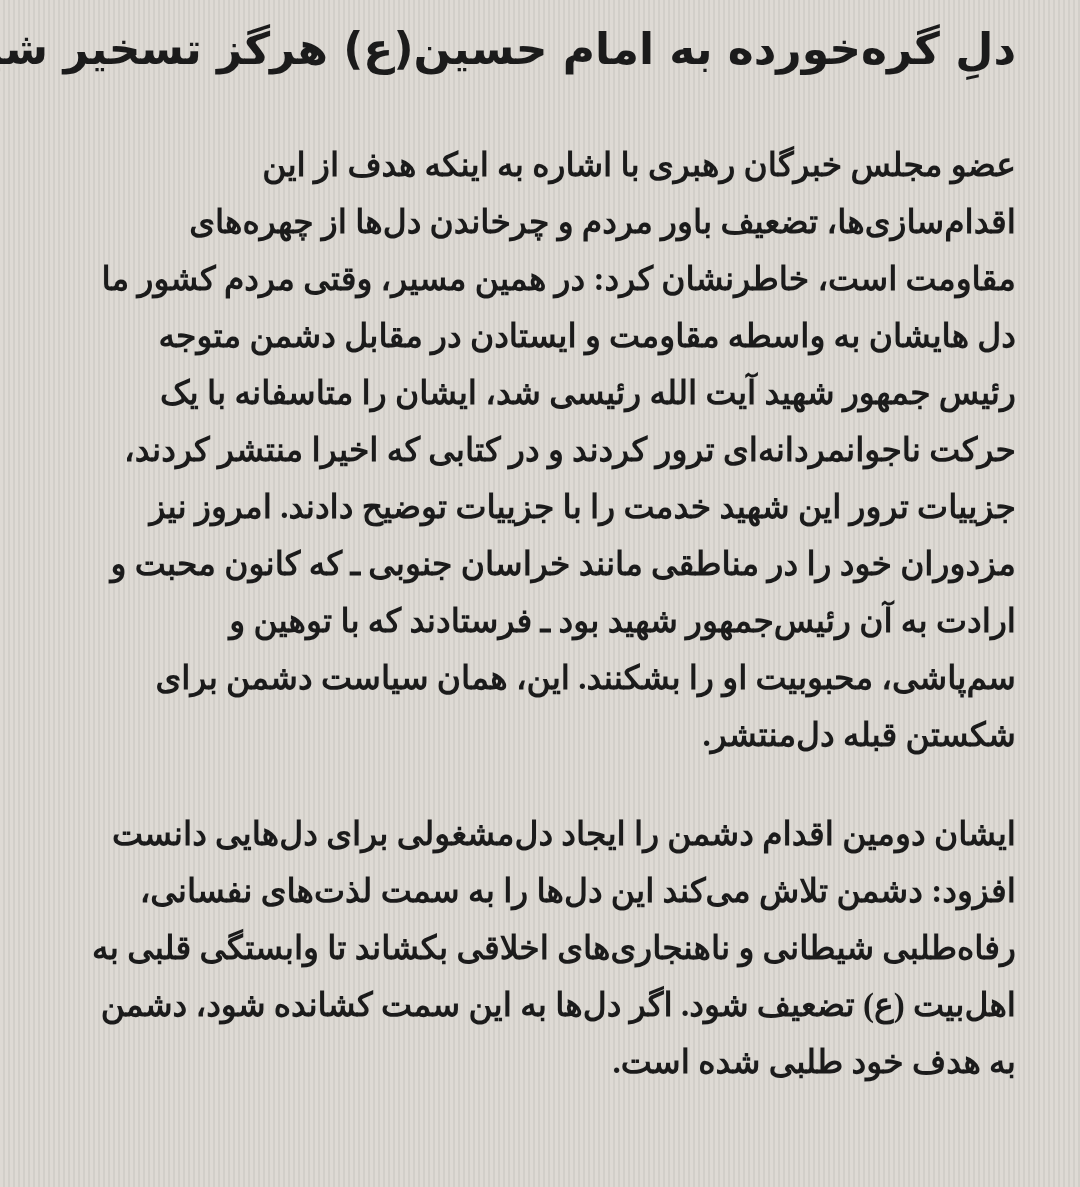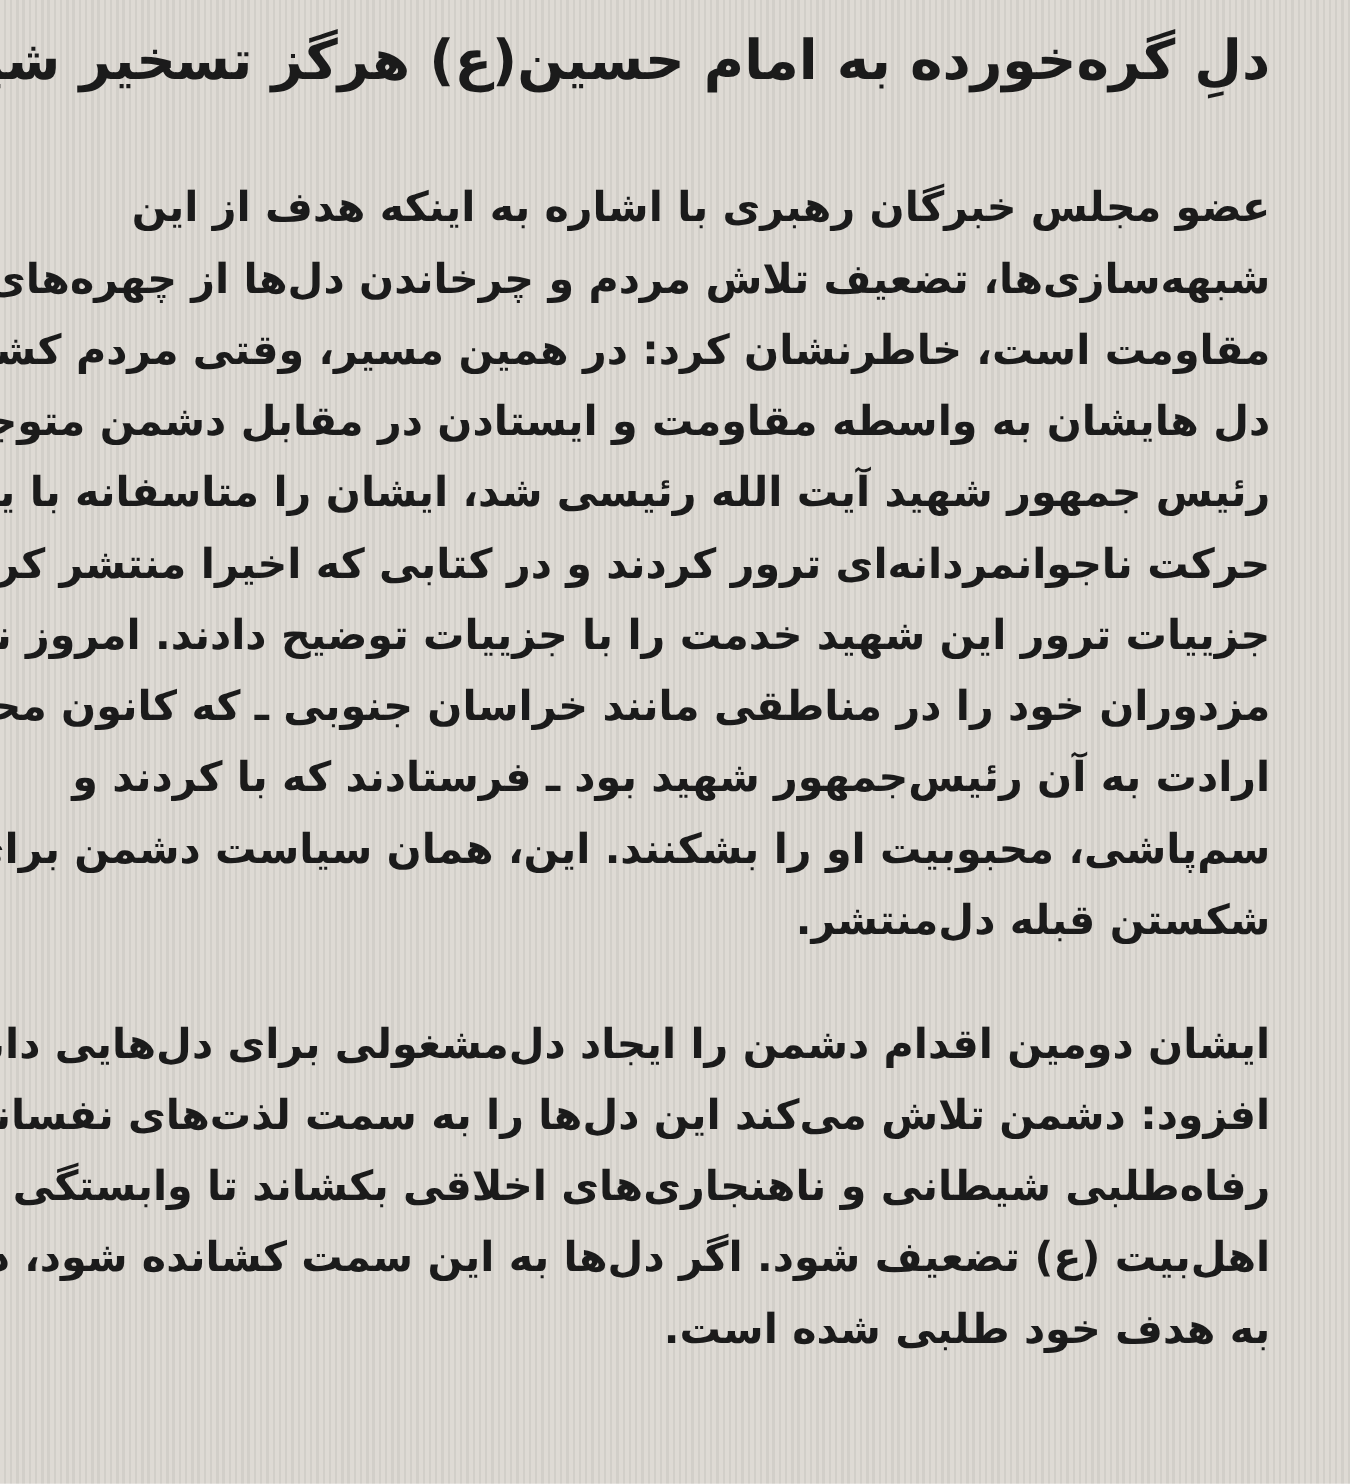--- a/index.html
+++ b/index.html
@@ -29,39 +29,40 @@
     line-height:57px;
     white-space:nowrap;
   }
   .title{
     margin:0 0 60px 0;
     font-size:44px;
     font-weight:700;
   }
   .para{
     margin:0 0 42px 0;
+    font-family:Liberation Serif, serif;
   }
 </style>
 </head>
 <body>
 
 <main class="article">
 
   <h1 class="line title">دلِ گره‌خورده به امام حسین(ع) هرگز تسخیر شیطان نمی‌شود</h1>
 
   <section class="para">
     <div class="line">عضو مجلس خبرگان رهبری با اشاره به اینکه هدف از این</div>
-    <div class="line">شبهه‌سازی‌ها، تضعیف تلاش مردم و چرخاندن دل‌ها از چهره‌های</div>
+    <div class="line">اقدام‌سازی‌ها، تضعیف باور مردم و چرخاندن دل‌ها از چهره‌های</div>
     <div class="line">مقاومت است، خاطرنشان کرد: در همین مسیر، وقتی مردم کشور ما</div>
     <div class="line">دل هایشان به واسطه مقاومت و ایستادن در مقابل دشمن متوجه</div>
     <div class="line">رئیس جمهور شهید آیت الله رئیسی شد، ایشان را متاسفانه با یک</div>
     <div class="line">حرکت ناجوانمردانه‌ای ترور کردند و در کتابی که اخیرا منتشر کردند،</div>
     <div class="line">جزییات ترور این شهید خدمت را با جزییات توضیح دادند. امروز نیز</div>
     <div class="line">مزدوران خود را در مناطقی مانند خراسان جنوبی ـ که کانون محبت و</div>
-    <div class="line">ارادت به آن رئیس‌جمهور شهید بود ـ فرستادند که با کردند و</div>
+    <div class="line">ارادت به آن رئیس‌جمهور شهید بود ـ فرستادند که با توهین و</div>
     <div class="line">سم‌پاشی، محبوبیت او را بشکنند. این، همان سیاست دشمن برای</div>
     <div class="line">شکستن قبله دل‌منتشر.</div>
   </section>
 
   <section class="para">
     <div class="line">ایشان دومین اقدام دشمن را ایجاد دل‌مشغولی برای دل‌هایی دانست</div>
     <div class="line">افزود: دشمن تلاش می‌کند این دل‌ها را به سمت لذت‌های نفسانی،</div>
     <div class="line">رفاه‌طلبی شیطانی و ناهنجاری‌های اخلاقی بکشاند تا وابستگی قلبی به</div>
     <div class="line">اهل‌بیت (ع) تضعیف شود. اگر دل‌ها به این سمت کشانده شود، دشمن</div>
     <div class="line">به هدف خود طلبی شده است.</div>

